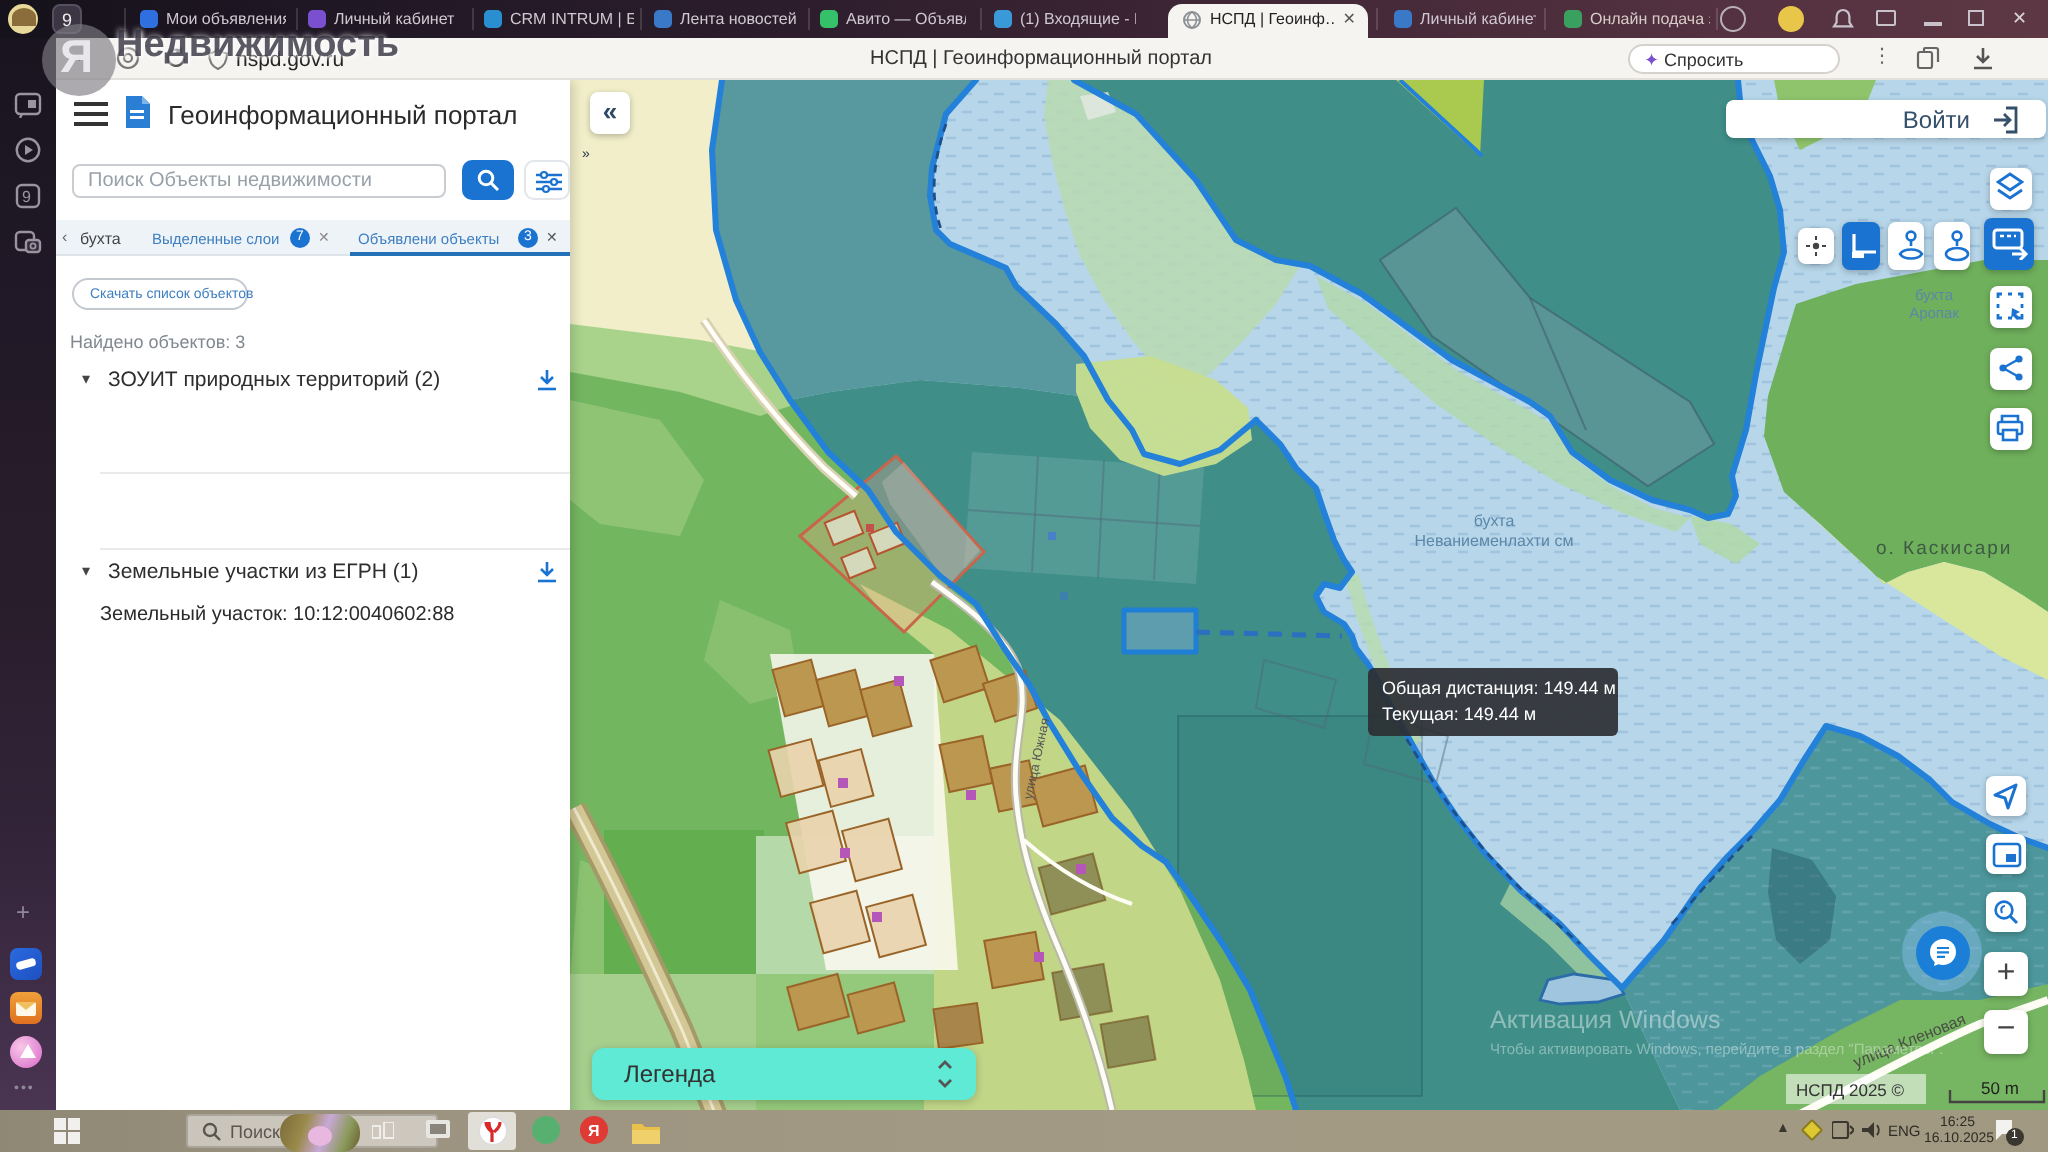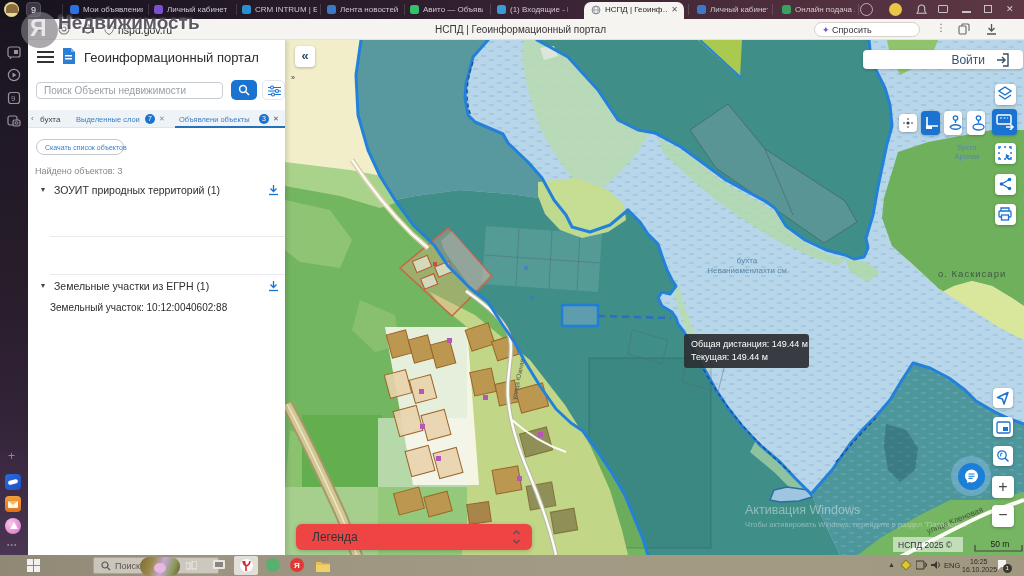--- a/index.html
+++ b/index.html
@@ -235,21 +235,21 @@
     <span style="position:absolute;left:0;top:0;width:100%;text-align:center;line-height:19px;font-size:16px;color:#444">−</span>
   </div>
 <div class="abs" style="left:951px;top:456px;width:40px;height:40px;border-radius:50%;background:rgba(140,190,235,0.45)"></div>
 <div class="abs" style="left:958px;top:463px;width:27px;height:27px;border-radius:50%;background:#1b7fd8"></div>
 <svg class="abs" style="left:963px;top:469px" width="17" height="16" viewBox="0 0 17 16">
     <circle cx="8.5" cy="7" r="6.5" fill="#fff"></circle>
     <path d="M4,14 L5,9 9,12 Z" fill="#fff"></path>
     <path d="M5.5,5 h6 M5.5,7.2 h6 M5.5,9.4 h4" stroke="#1b7fd8" stroke-width="1.1"></path>
   </svg>
 <div class="abs" style="left:684px;top:334px;width:125px;height:34px;background:rgba(44,47,51,0.92);border-radius:3px;color:#fff;font-size:9px;line-height:13px;padding:4px 0 0 7px;white-space:nowrap;overflow:hidden">Общая дистанция: 149.44 м<br>Текущая: 149.44 м</div>
-<div class="abs" style="left:296px;top:524px;width:236px;height:26px;background:#ef4444;border-radius:6px;box-shadow:0 1px 4px rgba(0,0,0,0.2)">
+<div class="abs" style="left:296px;top:524px;width:192px;height:26px;background:#5eead4;border-radius:6px;box-shadow:0 1px 4px rgba(0,0,0,0.2)">
 <span style="position:absolute;left:16px;top:6px;font-size:12px;color:#333">Легенда</span>
 <svg style="position:absolute;right:11px;top:5px" width="9" height="16" viewBox="0 0 9 16">
       <path d="M1.5,5 L4.5,2 7.5,5" stroke="#555" fill="none" stroke-width="1.4"></path>
       <path d="M1.5,11 L4.5,14 7.5,11" stroke="#555" fill="none" stroke-width="1.4"></path>
     </svg>
 </div>
 
 <div class="abs" id="panel" style="left:28px;top:40px;width:257px;height:563px;background:#fff;box-shadow:2px 0 5px rgba(0,0,0,0.15)">
 
  <div class="abs" style="left:9px;top:11px;width:17px;height:2.2px;background:#333"></div>
@@ -292,21 +292,21 @@
   <span style="position:absolute;left:245px;top:4.5px;font-size:7px;color:#555">✕</span>
   <div style="position:absolute;left:147px;bottom:-1px;width:110px;height:2.5px;background:#2471b8"></div>
  </div>
 
  <div class="abs" style="left:8px;top:99px;width:88px;height:16px;border:1px solid #c3c9cf;border-radius:8px;white-space:nowrap">
   <span style="position:absolute;left:8px;top:4px;font-size:7px;color:#3d7fc1">Скачать список объектов</span>
  </div>
  <span class="abs" style="left:7px;top:126px;font-size:9px;color:#818890">Найдено объектов: 3</span>
 
  <span class="abs" style="left:13px;top:145px;font-size:8px;color:#444">▾</span>
- <span class="abs" style="left:26px;top:144px;font-size:10.5px;color:#2e2e2e">ЗОУИТ природных территорий (1)</span>
+ <span class="abs" style="left:26px;top:144px;font-size:10.5px;color:#2e2e2e">ЗОУИТ природных территорий (2)</span>
  <svg class="abs" style="left:240px;top:144px" width="11" height="12" viewBox="0 0 11 12">
       <path d="M5.5,1 v6 M2.5,4.5 l3,3 3,-3" stroke="#1a73d1" stroke-width="1.3" fill="none"></path>
       <path d="M1,10.5 h9" stroke="#1a73d1" stroke-width="1.3"></path>
     </svg>
  <div class="abs" style="left:22px;top:196px;width:235px;height:1px;background:#e8eaec"></div>
  <div class="abs" style="left:22px;top:234px;width:235px;height:1px;background:#e8eaec"></div>
 
  <span class="abs" style="left:13px;top:241px;font-size:8px;color:#444">▾</span>
  <span class="abs" style="left:26px;top:240px;font-size:10.5px;color:#2e2e2e">Земельные участки из ЕГРН (1)</span>
  <svg class="abs" style="left:240px;top:240px" width="11" height="12" viewBox="0 0 11 12">

